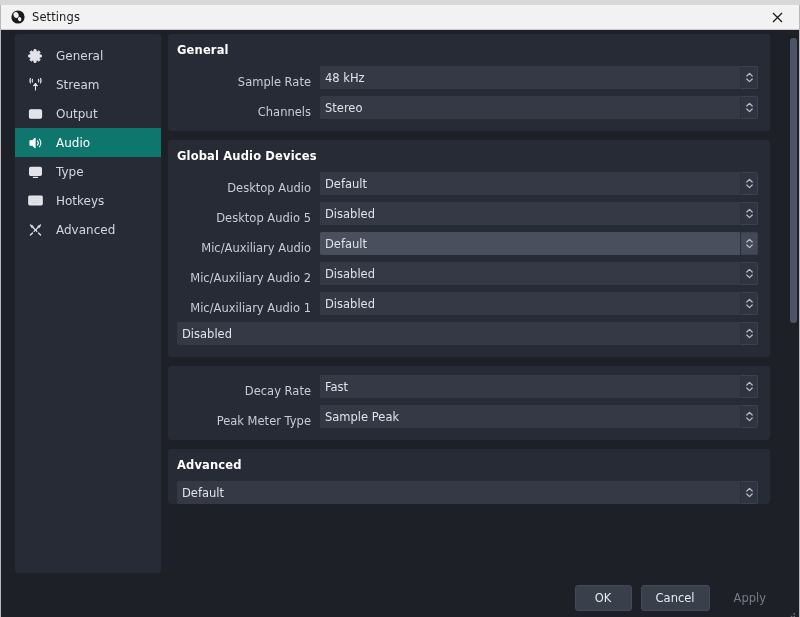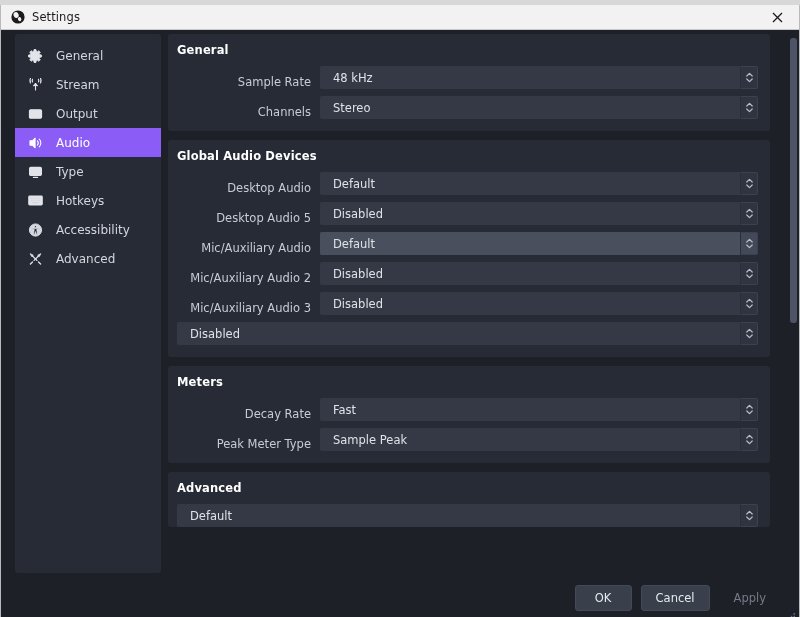--- a/index.html
+++ b/index.html
@@ -83,21 +83,21 @@
     cursor: pointer;
     margin: 0 0 0 0;
   }
   .nav-item .nav-icon {
     width: 19px; height: 17px;
     margin-right: 9px;
     display: flex; align-items: center; justify-content: flex-start;
     flex: 0 0 19px;
   }
   .nav-item.selected {
-    background: #8b5cf6;
+    background: #0f766e;
     color: #ffffff;
   }
   .nav-item.selected .nav-icon svg { fill: #ffffff; stroke: #ffffff; }
   .nav-icon svg { fill: #e2e4ea; stroke: #e2e4ea; display:block; }
 
   
   #content-area {
     position: absolute;
     left: 167px; top: 4px;
     width: 602px; height: 539px;
@@ -143,21 +143,21 @@
     flex: 1;
     display: flex;
     height: 23px;
   }
   .combo-value {
     flex: 1;
     background: #343945;
     border-radius: 2px 0 0 2px;
     display: flex;
     align-items: center;
-    padding-left: 12px;
+    padding-left: 4px;
     font-size: 11.5px;
     color: #dfe2e8;
     cursor: pointer;
     border: 1px solid #343945;
     border-right: none;
   }
   .combo.hover .combo-value {
     background: #4a4f5d;
     border-color: #4a4f5d;
   }
@@ -337,30 +337,20 @@
               <rect x="7.2" y="5.9" width="1.3" height="1.3"></rect>
               <rect x="9.5" y="5.9" width="1.3" height="1.3"></rect>
               <rect x="11.8" y="5.9" width="1.3" height="1.3"></rect>
               <rect x="4.2" y="8.2" width="7.5" height="1.3"></rect>
             </g>
           </svg>
         </span>
         <span>Hotkeys</span>
       </div>
 
-      <div class="nav-item">
-        <span class="nav-icon">
-          <svg width="15" height="14" viewBox="0 0 16 16">
-            <circle cx="8" cy="8" r="7" fill="currentColor"></circle>
-            <circle cx="8" cy="4.3" r="1.25" fill="#272b35"></circle>
-            <path d="M3.9 6.1h8.2v1.25H9.5l1.1 6.1H9.1L8 9.9l-1.1 3.56H5.4l1.1-6.1H3.9z" fill="#272b35"></path>
-          </svg>
-        </span>
-        <span>Accessibility</span>
-      </div>
 
       <div class="nav-item">
         <span class="nav-icon">
           <svg width="15" height="14" viewBox="0 0 16 16" fill="none" stroke-width="1.5" stroke-linecap="round">
             <path d="M2.3 2.3 9.6 9.6"></path>
             <path d="M13.7 2.3 6.4 9.6"></path>
             <path d="M11.4 11.4l2.4 2.4"></path>
             <path d="M4.6 11.4 2.2 13.8"></path>
             <circle cx="11.9" cy="4.1" r="1.5" fill="currentColor" stroke="none"></circle>
             <circle cx="4.1" cy="4.1" r="1.5" fill="currentColor" stroke="none"></circle>
@@ -444,21 +434,21 @@
                 <div class="combo-value">Disabled</div>
                 <div class="combo-spin">
                   <svg width="9" height="13" viewBox="0 0 9 13" fill="none" stroke="#b9bec9" stroke-width="1.2" stroke-linecap="round" stroke-linejoin="round">
                     <path d="M1.8 5 4.5 2.3 7.2 5"></path>
                     <path d="M1.8 8 4.5 10.7 7.2 8"></path>
                   </svg>
                 </div>
               </div>
             </div>
             <div class="field-row">
-              <div class="field-label">Mic/Auxiliary Audio 3</div>
+              <div class="field-label">Mic/Auxiliary Audio 1</div>
               <div class="combo">
                 <div class="combo-value">Disabled</div>
                 <div class="combo-spin">
                   <svg width="9" height="13" viewBox="0 0 9 13" fill="none" stroke="#b9bec9" stroke-width="1.2" stroke-linecap="round" stroke-linejoin="round">
                     <path d="M1.8 5 4.5 2.3 7.2 5"></path>
                     <path d="M1.8 8 4.5 10.7 7.2 8"></path>
                   </svg>
                 </div>
               </div>
             </div>
@@ -468,21 +458,20 @@
                 <div class="combo-spin">
                   <svg width="9" height="13" viewBox="0 0 9 13" fill="none" stroke="#b9bec9" stroke-width="1.2" stroke-linecap="round" stroke-linejoin="round">
                     <path d="M1.8 5 4.5 2.3 7.2 5"></path>
                     <path d="M1.8 8 4.5 10.7 7.2 8"></path>
                   </svg>
                 </div>
               </div>
             </div>
           </div>
           <div class="group">
-            <div class="group-title">Meters</div>
             <div class="field-row">
               <div class="field-label">Decay Rate</div>
               <div class="combo">
                 <div class="combo-value">Fast</div>
                 <div class="combo-spin">
                   <svg width="9" height="13" viewBox="0 0 9 13" fill="none" stroke="#b9bec9" stroke-width="1.2" stroke-linecap="round" stroke-linejoin="round">
                     <path d="M1.8 5 4.5 2.3 7.2 5"></path>
                     <path d="M1.8 8 4.5 10.7 7.2 8"></path>
                   </svg>
                 </div>

